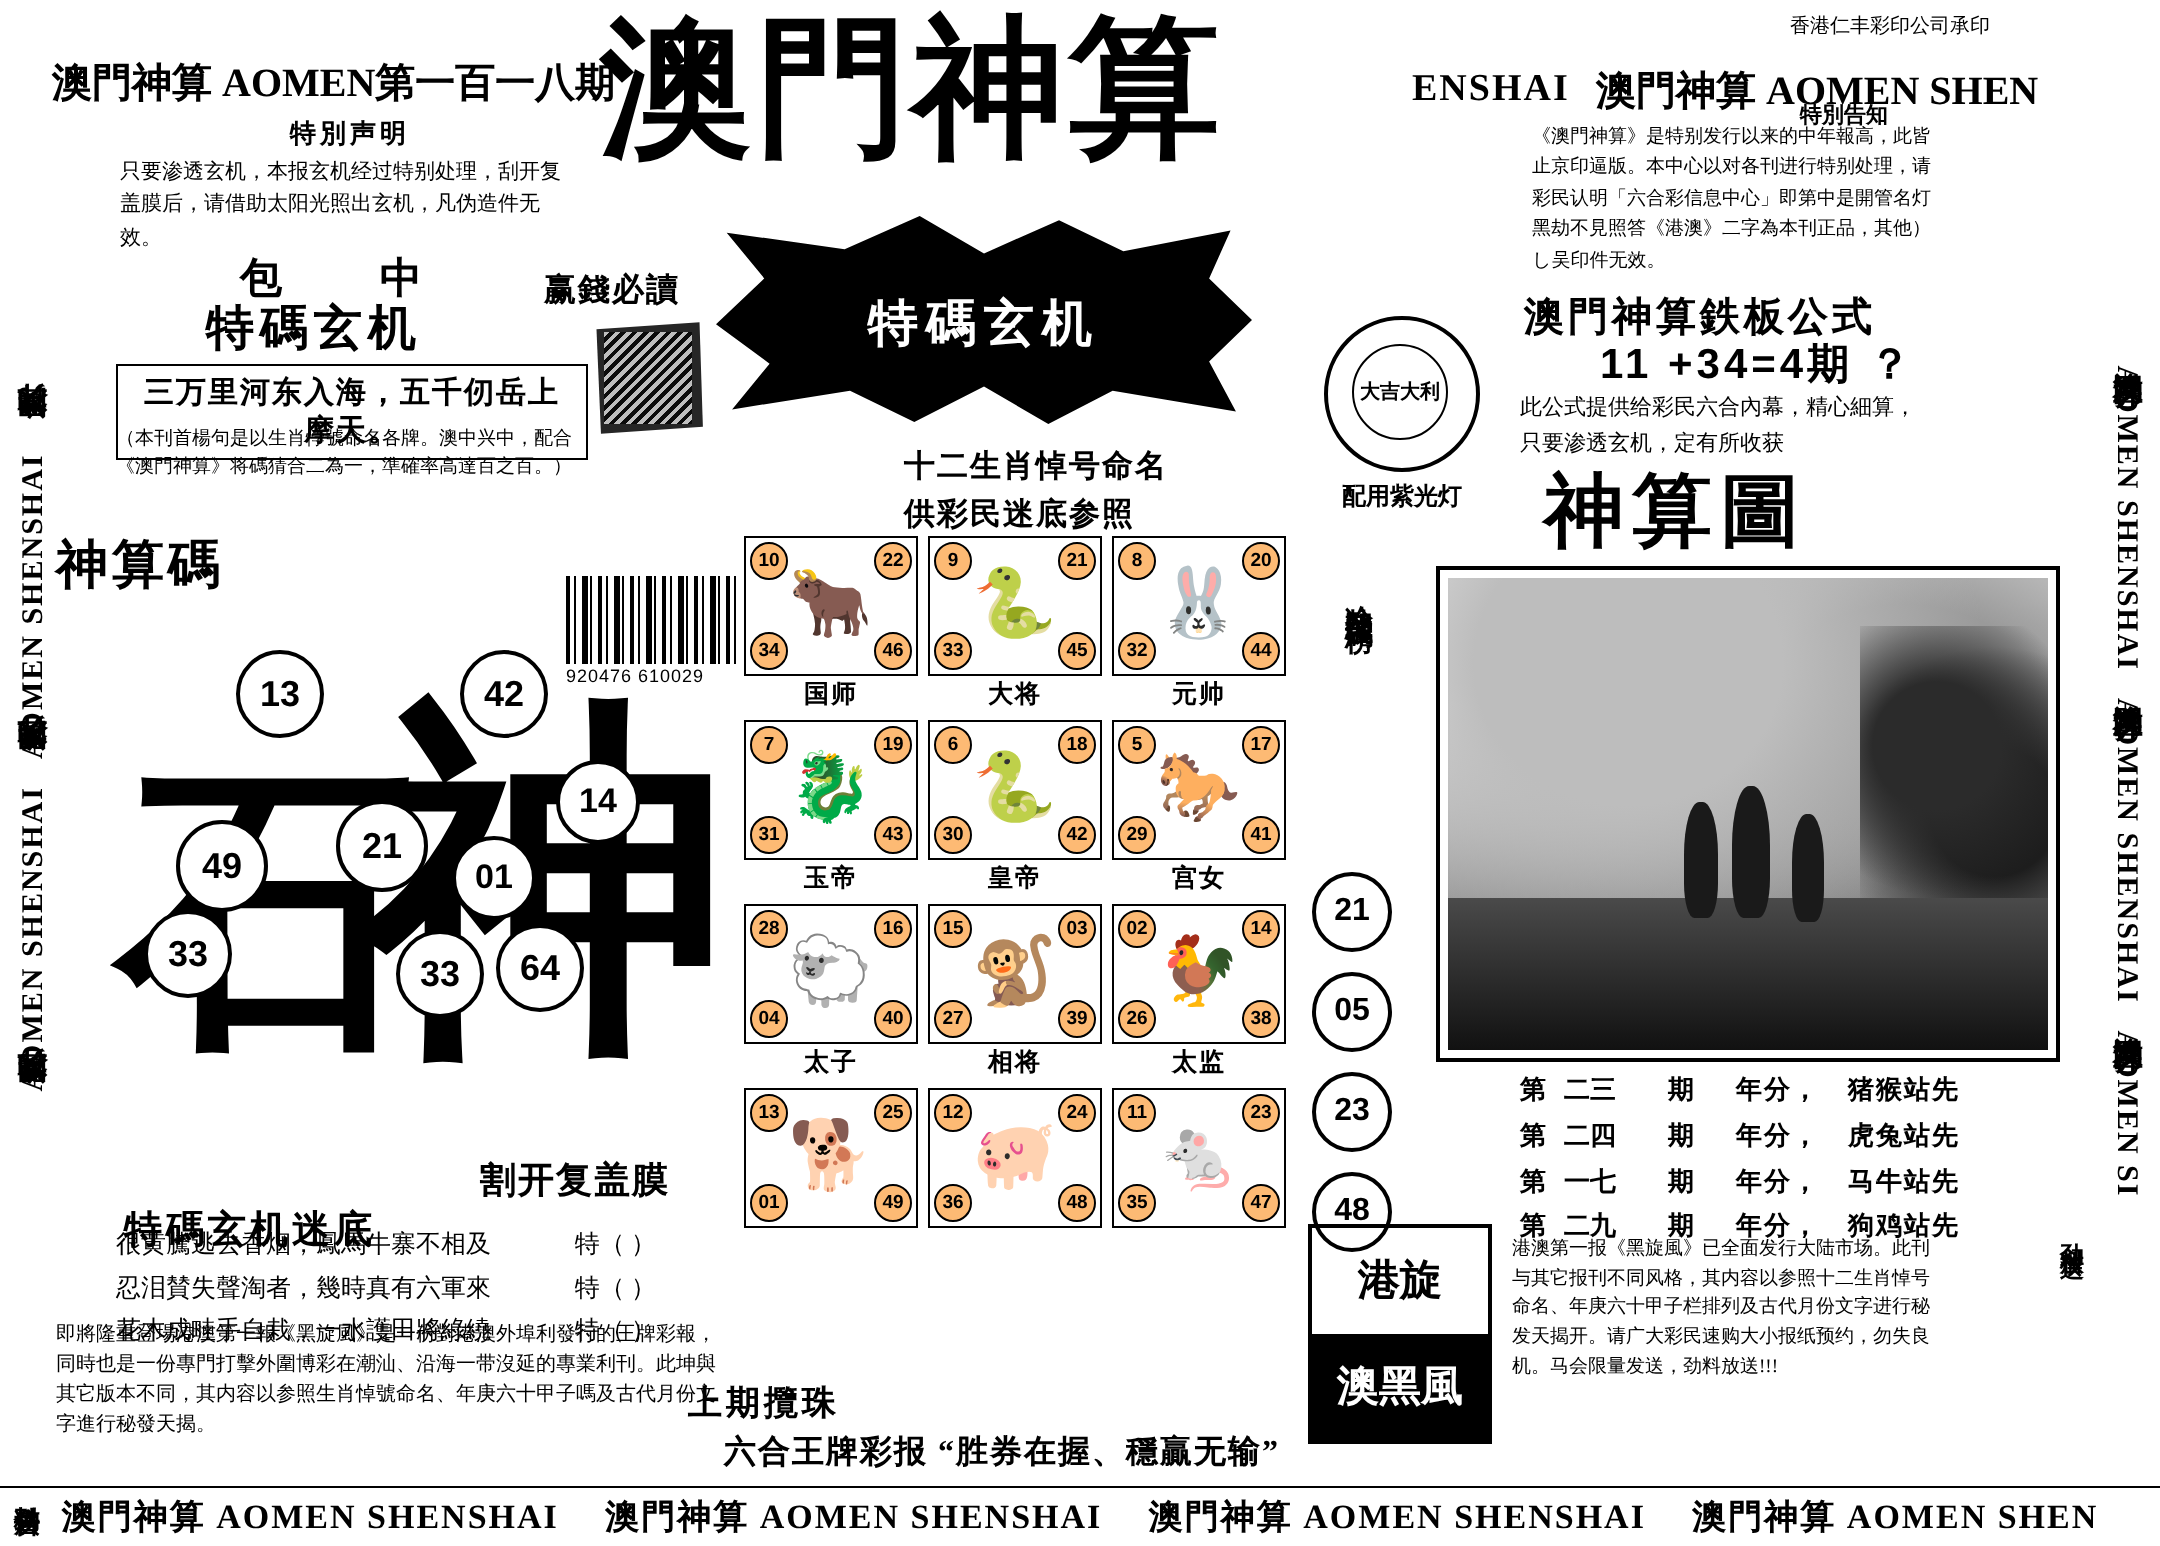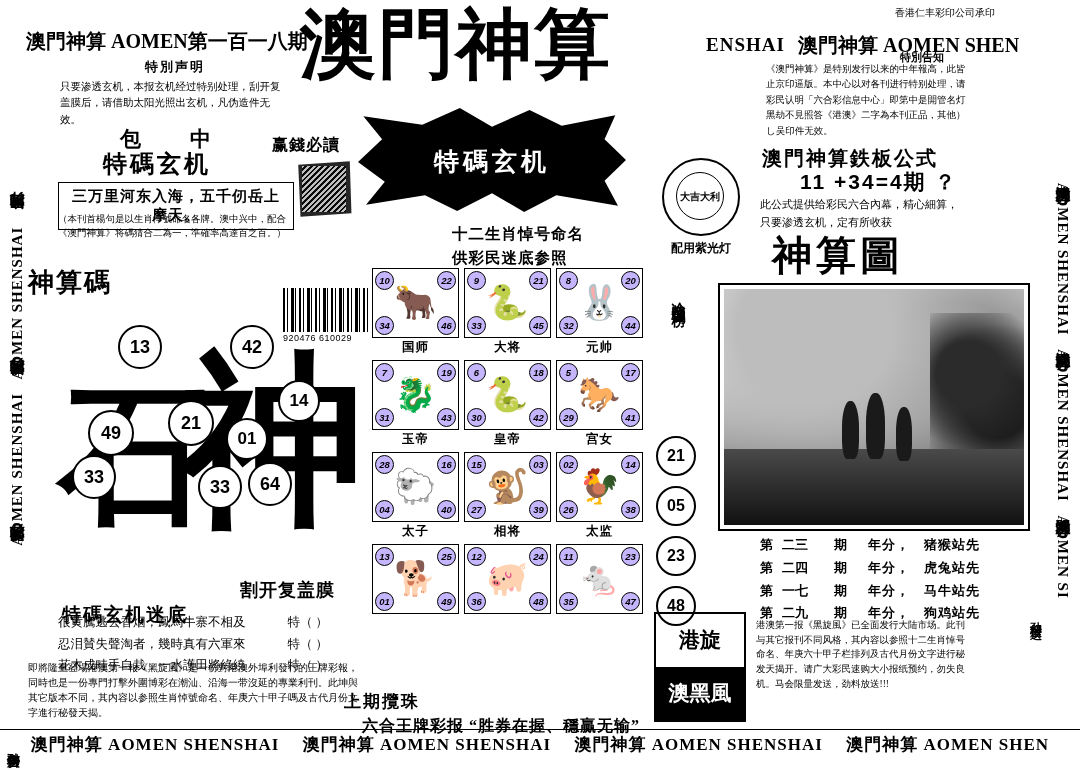--- a/index.html
+++ b/index.html
@@ -257,21 +257,21 @@
   .zgrid{position:absolute;left:372px;top:268px;width:272px;}
   .zrow{display:flex;gap:5px;margin-bottom:4px;}
   .zcell{width:87px;}
   .zbox{
     width:87px;height:70px;border:1.5px solid #000;position:relative;box-sizing:border-box;
     background:#fff;
   }
   .zn{
     position:absolute;width:17px;height:17px;border:1.2px solid #000;border-radius:50%;
     font-size:9.5px;font-family:"Liberation Sans", sans-serif;font-weight:bold;
-    display:flex;align-items:center;justify-content:center;background:#c4b5fd;font-style:italic;
+    display:flex;align-items:center;justify-content:center;background:#fdba74;
   }
   .zn.tl{left:2px;top:2px;}
   .zn.tr{right:2px;top:2px;}
   .zn.bl{left:2px;bottom:2px;}
   .zn.br{right:2px;bottom:2px;}
   .zanimal{
     position:absolute;left:50%;top:50%;transform:translate(-50%,-50%);
     font-size:34px;line-height:1;
   }
   .zlabel{
@@ -315,21 +315,21 @@
     position:absolute;left:756px;top:618px;width:212px;
     font-size:9.5px;line-height:1.55;
   }
   .rbottom-vert{
     position:absolute;right:36px;top:612px;width:18px;
     writing-mode:vertical-rl;font-size:12px;font-weight:bold;letter-spacing:2px;
   }
 
   
   .bottom-strip{
-    position:absolute;left:0;bottom:15px;width:1080px;height:28px;
+    position:absolute;left:0;bottom:1px;width:1080px;height:28px;
     display:flex;align-items:center;justify-content:center;
     font-size:17px;font-weight:bold;letter-spacing:1px;
     border-top:1px solid #000;
     white-space:nowrap;
   }
   .bl-vert{
     position:absolute;left:4px;bottom:30px;
     writing-mode:vertical-rl;font-size:13px;font-weight:bold;
   }
 </style>

